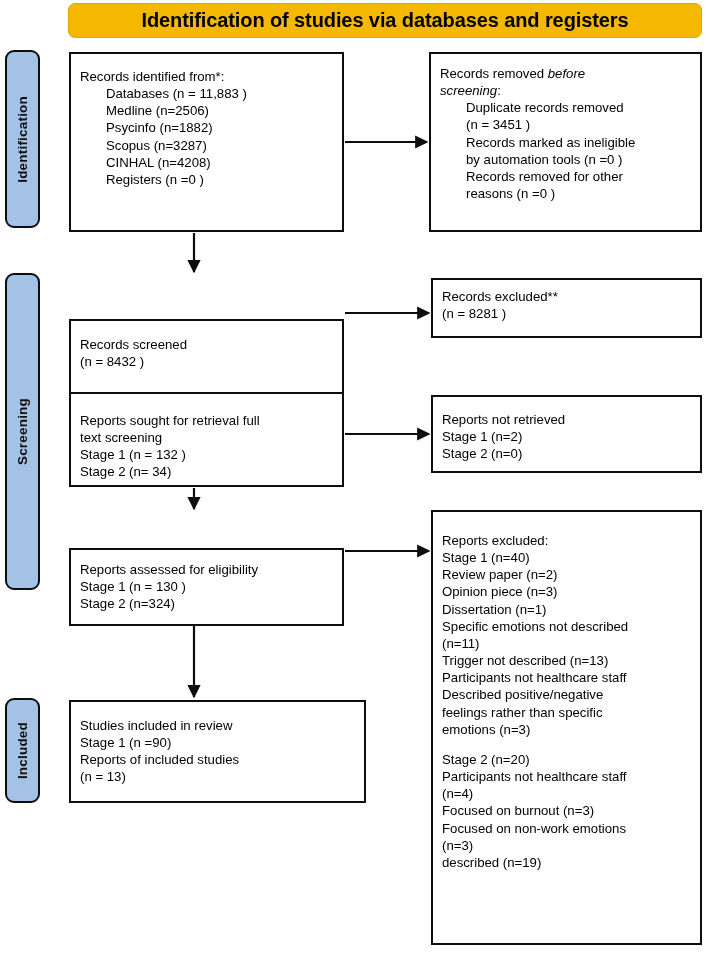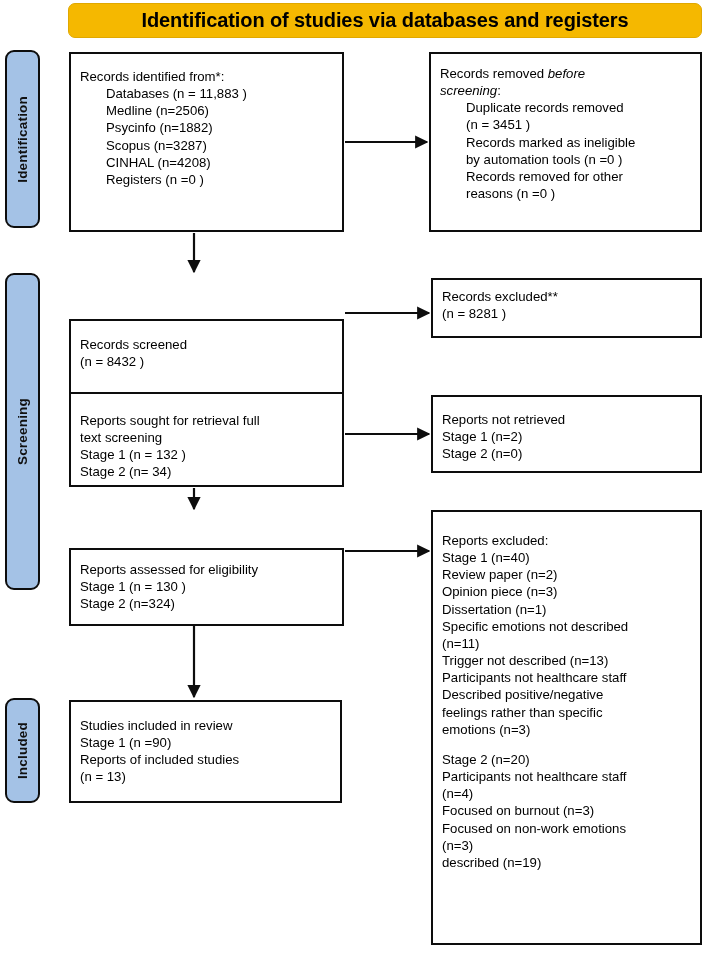--- a/index.html
+++ b/index.html
@@ -81,21 +81,21 @@
   .box .ln { white-space: pre-wrap; }
   .box .ind { padding-left: 26px; }
   .box .gap { height: 13px; }
   .ital { font-style: italic; }
 
   
   #box-identified    { left: 69px; top: 52px;  width: 275px; height: 180px; padding-top: 14px; }
   #box-screened      { left: 69px; top: 275px; width: 275px; height: 89px;  padding-top: 15px; margin-top: 44px; }
   #box-sought        { left: 69px; top: 392px; width: 275px; height: 95px;  padding-top: 18px; }
   #box-assessed      { left: 69px; top: 512px; width: 275px; height: 78px;  padding-top: 11px; margin-top: 36px; }
-  #box-included      { left: 69px; top: 700px; width: 273px; height: 103px; padding-top: 15px; }
+  #box-included      { left: 69px; top: 700px; width: 297px; height: 103px; padding-top: 15px; }
 
   
   #box-removed       { left: 429px; top: 52px;  width: 273px; height: 180px; padding-top: 11px; }
   #box-excluded      { left: 431px; top: 278px; width: 271px; height: 60px;  padding-top: 8px; }
   #box-notretrieved  { left: 431px; top: 395px; width: 271px; height: 78px;  padding-top: 14px; }
   #box-repexcluded   { left: 431px; top: 510px; width: 271px; height: 435px; padding-top: 20px; }
 
   
   #connectors {
     position: absolute;

